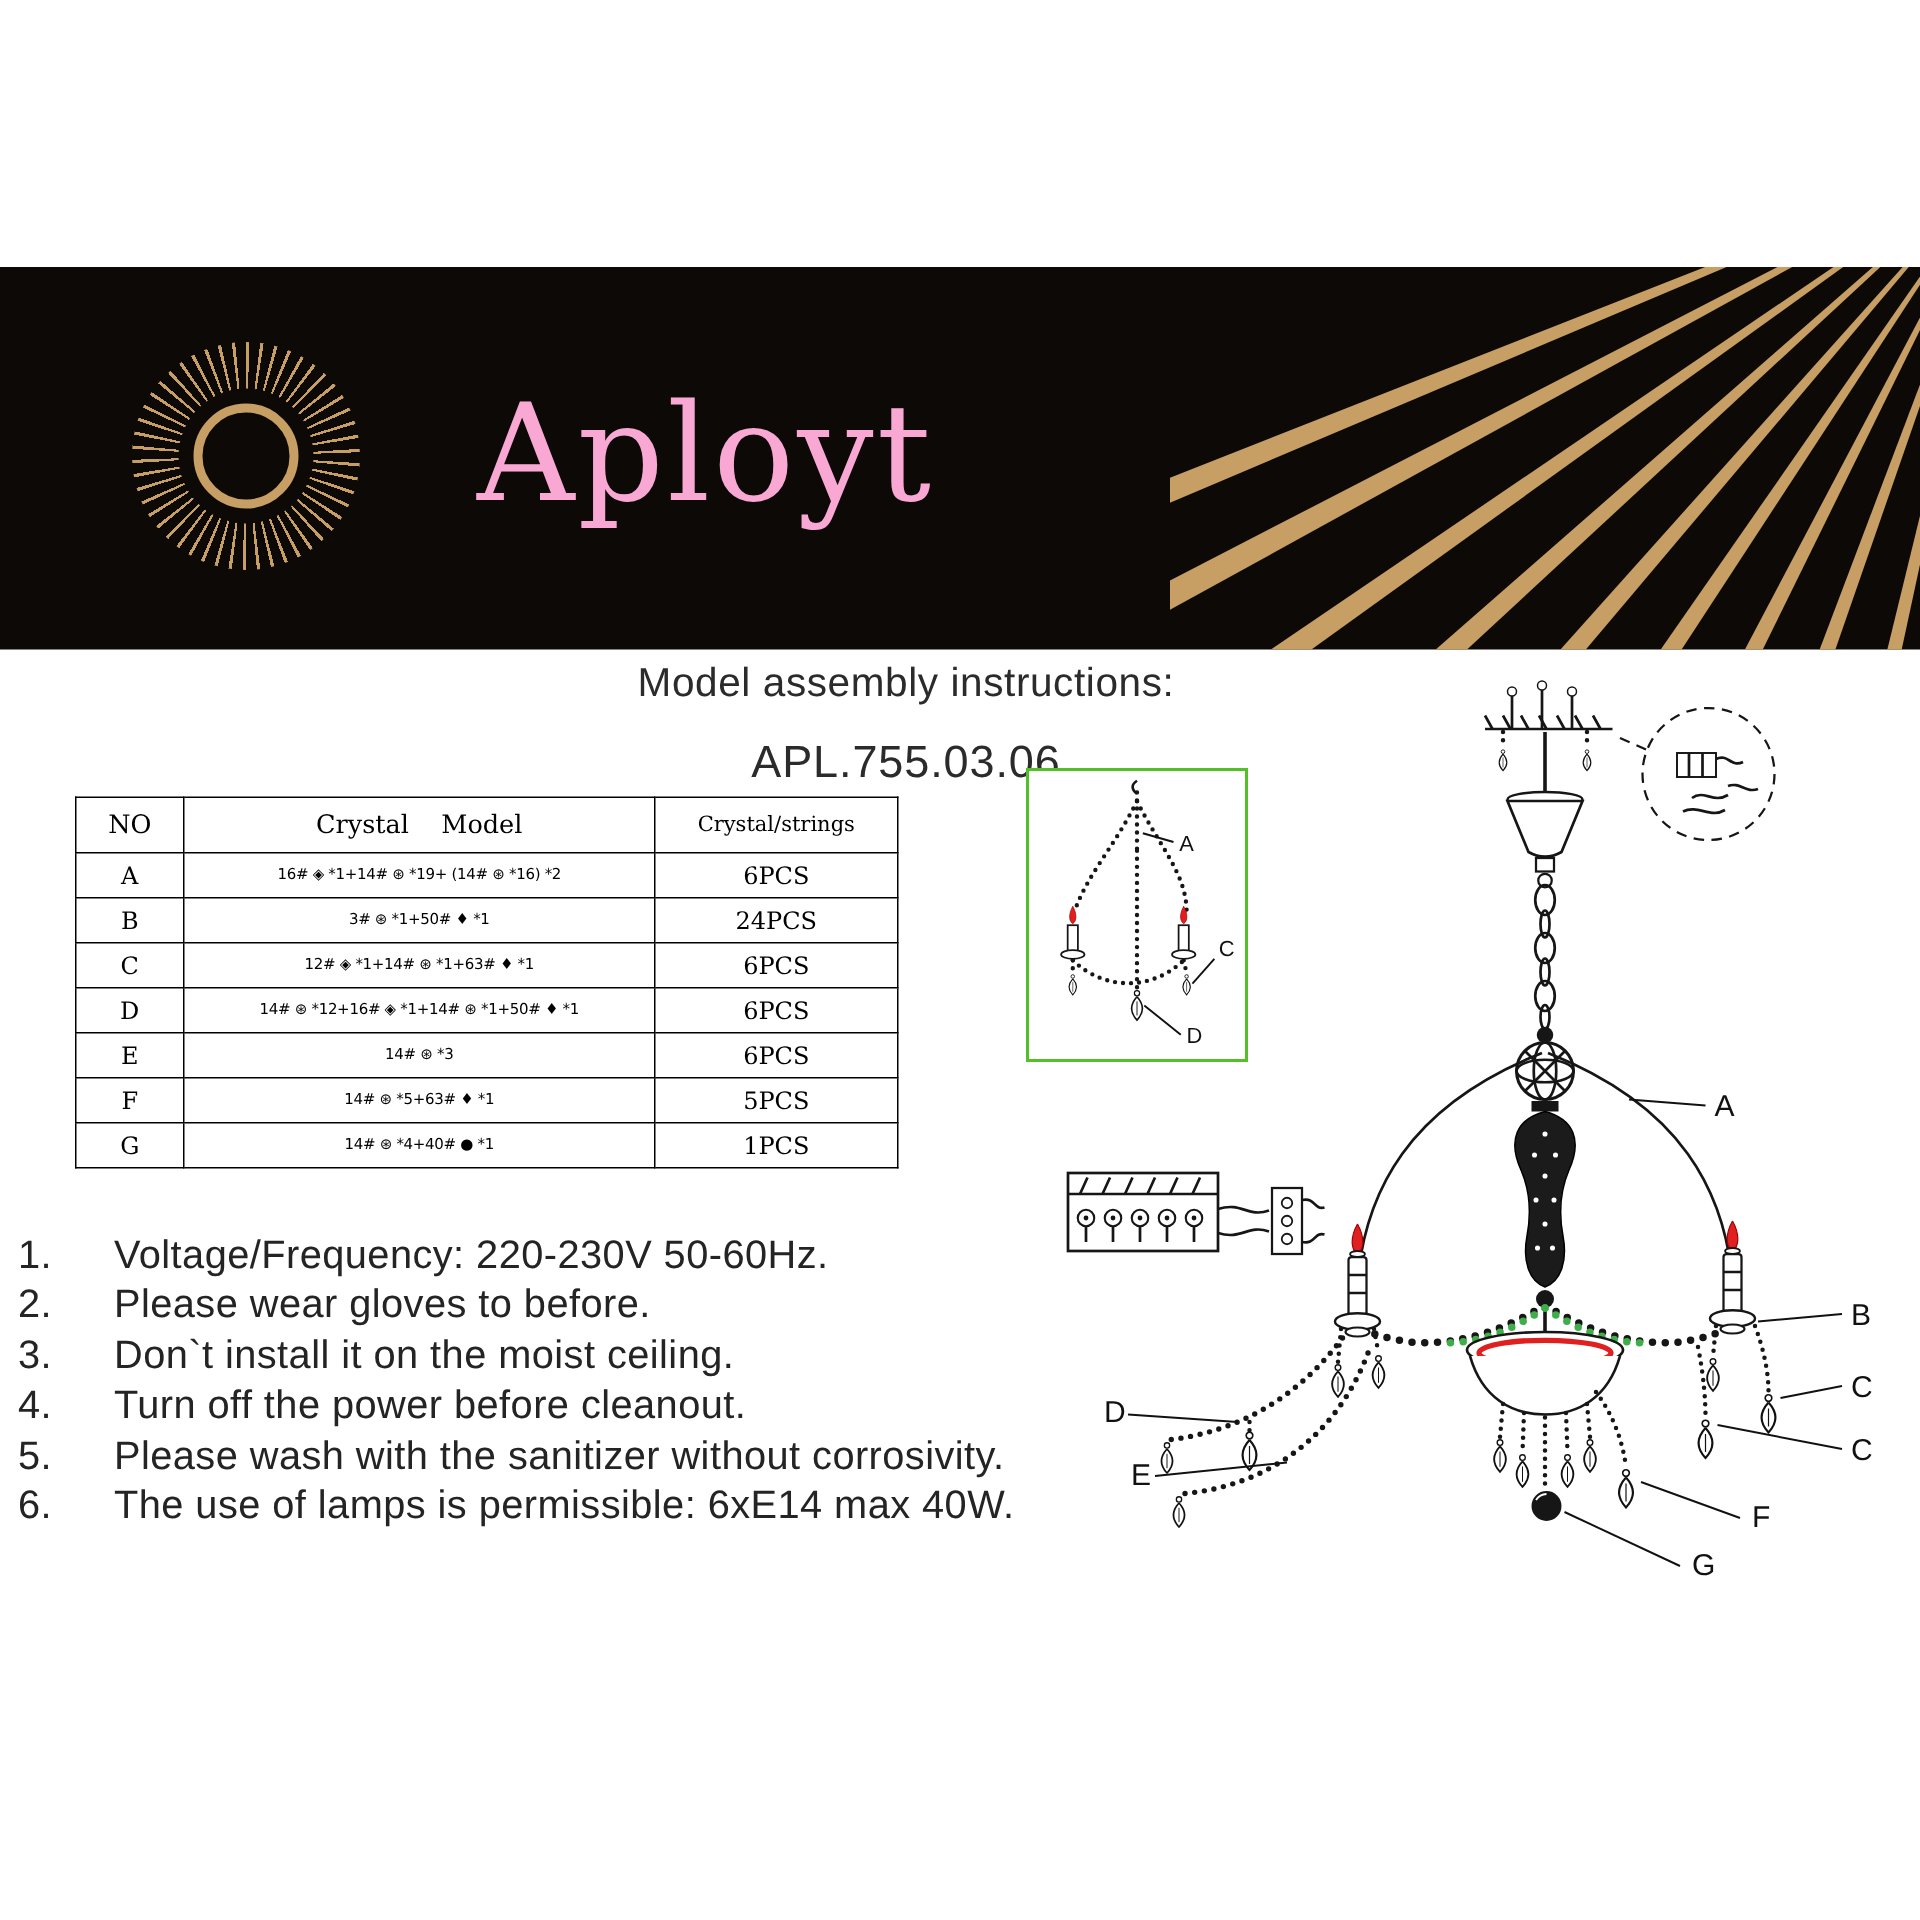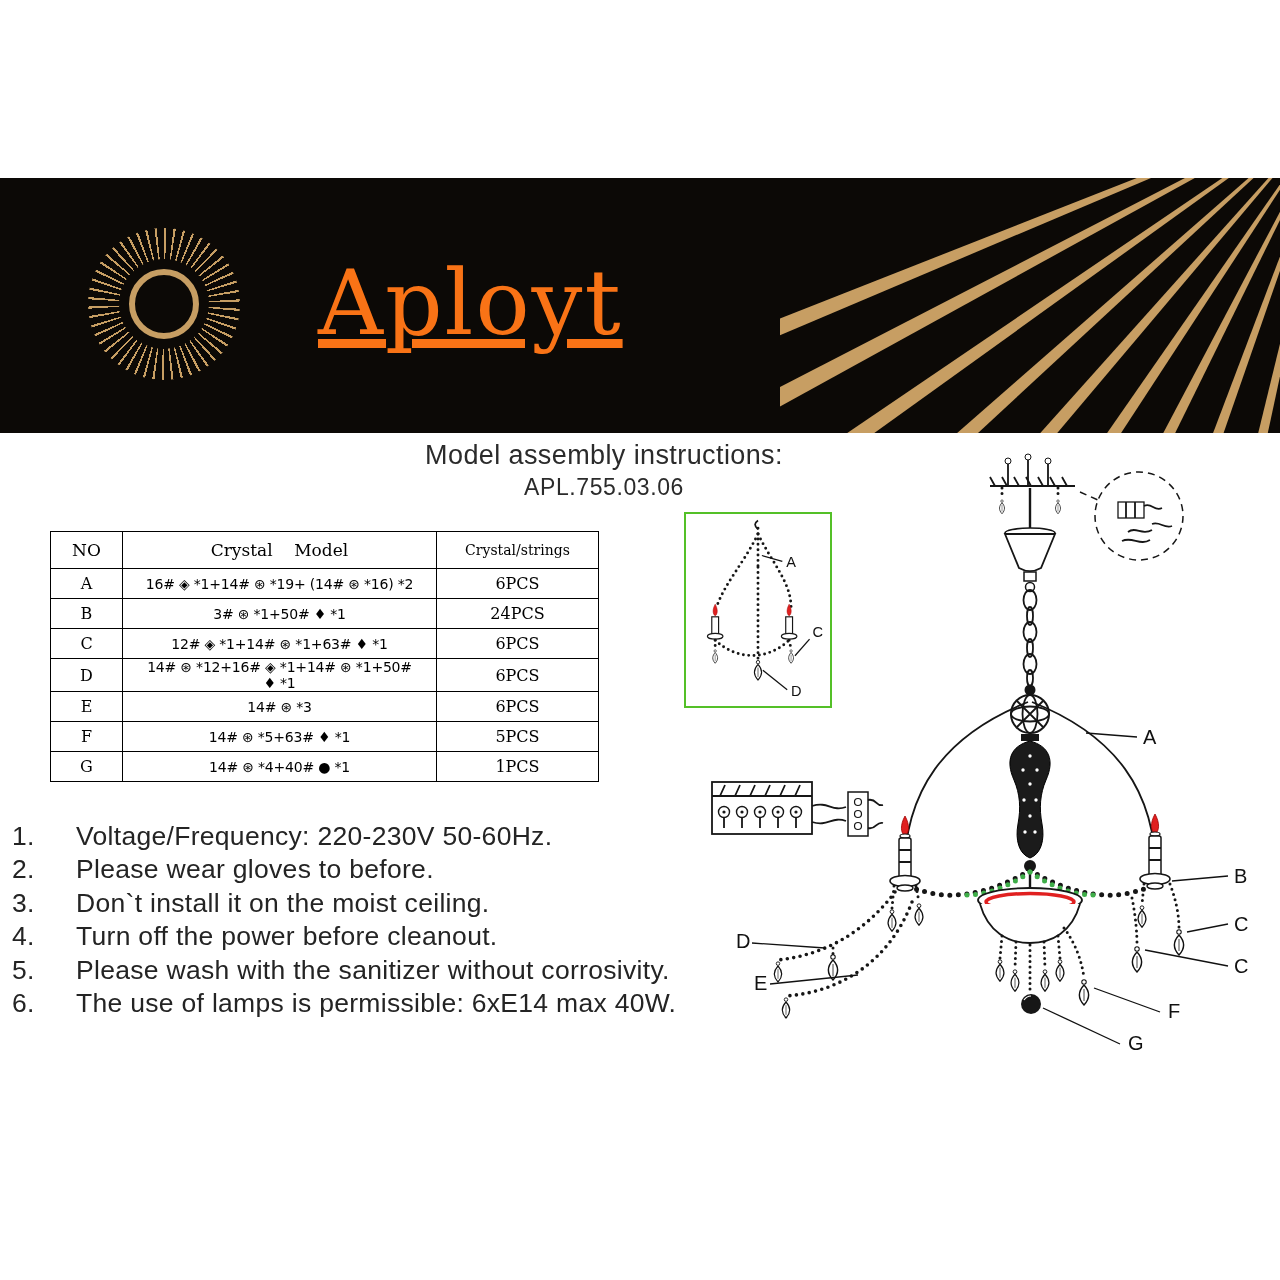--- a/index.html
+++ b/index.html
@@ -7,37 +7,37 @@
         font-family:"Liberation Sans",sans-serif;}
 
   
   .banner{position:absolute;left:0;top:178px;width:1280px;height:255px;background:#0c0906;}
   .logo{position:absolute;left:88px;top:50px;width:152px;height:152px;border-radius:50%;
         background:repeating-conic-gradient(#c79e63 0deg 1.7deg,transparent 1.7deg 7.2deg);}
   .logo-center{position:absolute;left:50%;top:50%;transform:translate(-50%,-50%);
         width:58px;height:58px;border-radius:50%;background:#0c0906;
         border:6px solid #c79e63;box-shadow:0 0 0 10px #0c0906;}
   .brand{position:absolute;left:318px;top:62px;font-family:"DejaVu Serif",serif;
-        font-size:90px;color:#f97316;letter-spacing:2px;line-height:1.4;text-decoration:underline;}
+        font-size:90px;color:#f9a8d4;letter-spacing:2px;line-height:1.4;}
   .rays{position:absolute;right:0;top:0;}
 
   
   .titleblock{position:absolute;left:0;top:440px;width:1208px;text-align:center;color:#2b2b2b;}
   .title1{font-size:27px;letter-spacing:.4px;}
-  .title2{font-size:23px;margin-top:3px;letter-spacing:.6px;}
+  .title2{font-size:30px;margin-top:21px;letter-spacing:.6px;}
 
   
   .parts{position:absolute;left:50px;top:531px;border-collapse:collapse;
          font-family:"DejaVu Serif",serif;color:#000;table-layout:fixed;}
   .parts th,.parts td{border:1.6px solid #000;text-align:center;vertical-align:middle;padding:0 17px;}
   .parts th{height:36px;font-weight:400;font-size:17px;}
   .parts td{height:29px;font-size:16px;}
   .parts .model-h{white-space:pre;}
   .parts .qty-h{font-size:14px;}
-  .parts td.model{font-family:"DejaVu Sans",sans-serif;font-size:14px;letter-spacing:-0.2px;}
+  .parts td.model{font-family:"DejaVu Sans",sans-serif;font-size:10px;letter-spacing:-0.2px;}
 
   
   .greenbox{position:absolute;left:684px;top:512px;width:148px;height:196px;
             border:2px solid #54c028;box-sizing:border-box;background:#fff;}
 
   
   .bigsvg{position:absolute;left:690px;top:440px;}
 
   
   .instructions{position:absolute;left:12px;top:820px;width:745px;list-style:none;

